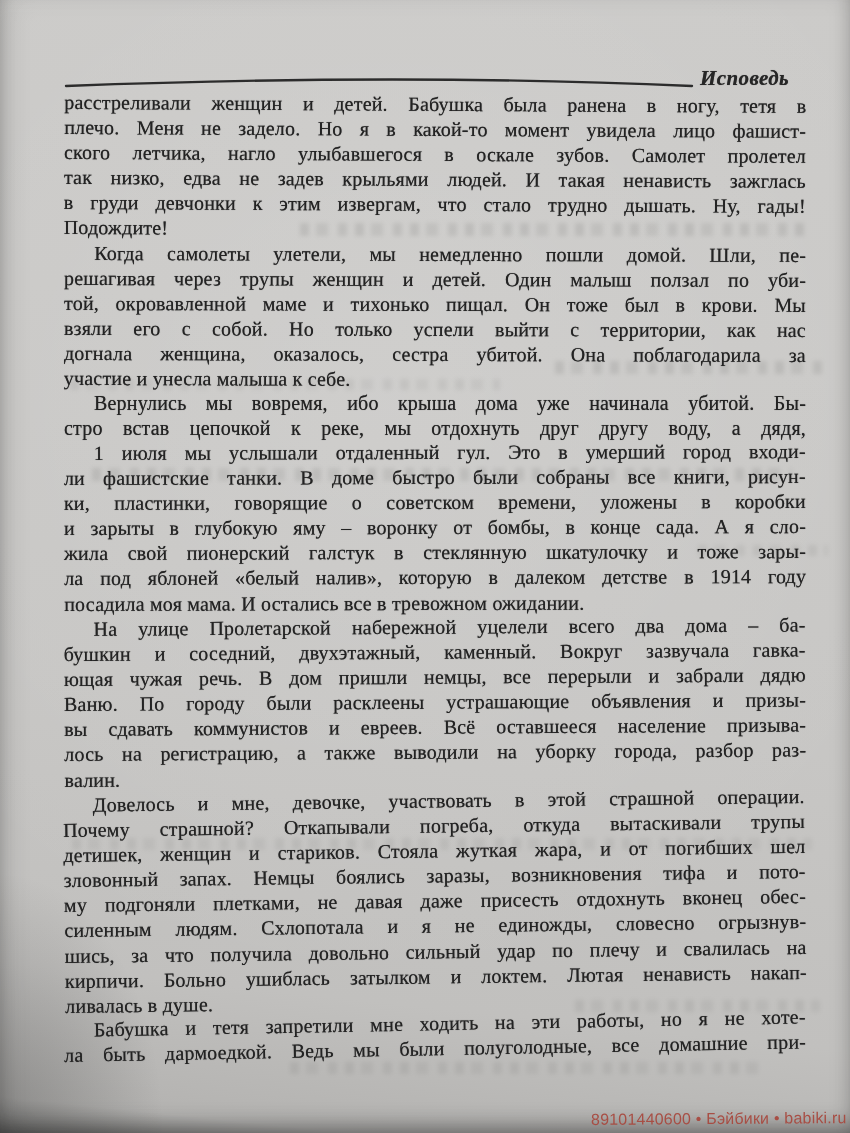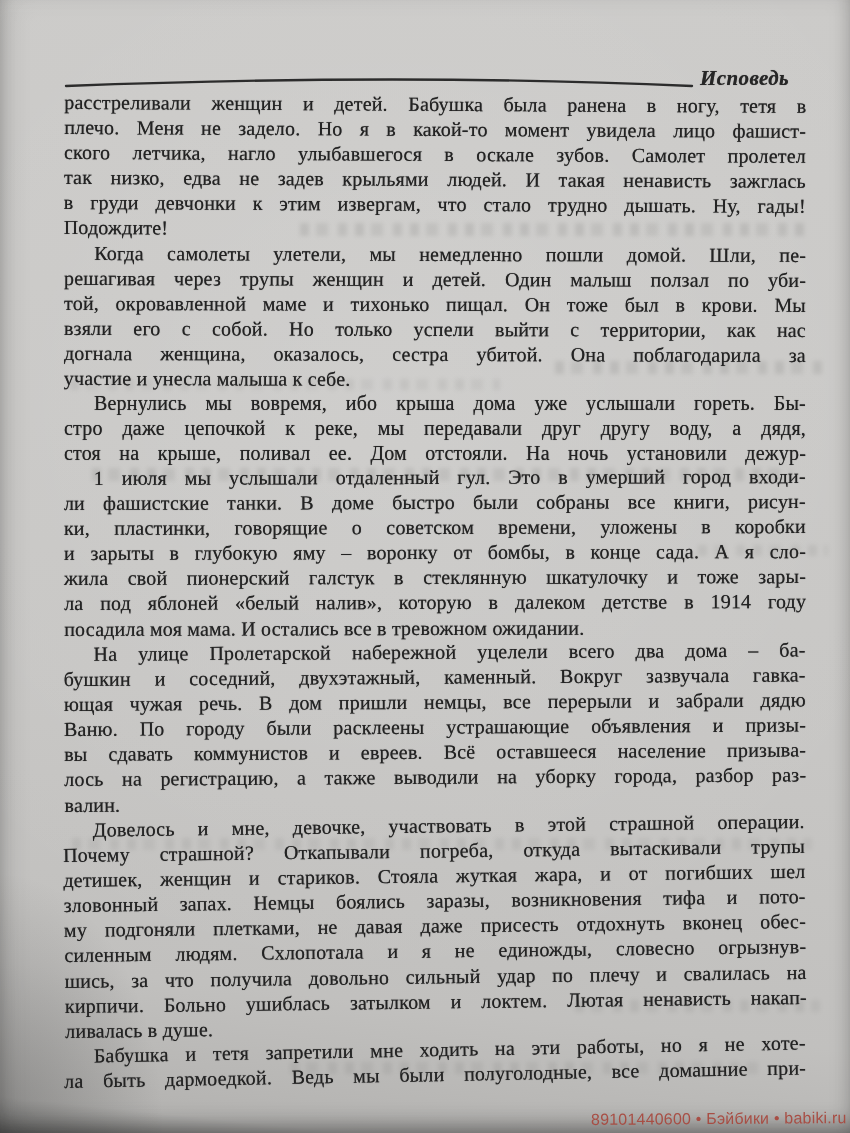--- a/index.html
+++ b/index.html
@@ -106,23 +106,22 @@
         </p>
         <p class="para" style="transform: rotate(0.15deg);">
           <span class="line indent">Когда самолеты улетели, мы немедленно пошли домой. Шли, пе-</span>
           <span class="line">решагивая через трупы женщин и детей. Один малыш ползал по уби-</span>
           <span class="line">той, окровавленной маме и тихонько пищал. Он тоже был в крови. Мы</span>
           <span class="line">взяли его с собой. Но только успели выйти с территории, как нас</span>
           <span class="line">догнала женщина, оказалось, сестра убитой. Она поблагодарила за</span>
           <span class="line endline">участие и унесла малыша к себе.</span>
         </p>
         <p class="para">
-          <span class="line indent">Вернулись мы вовремя, ибо крыша дома уже услышали гореть. Бы-</span>
-          <span class="line">стро даже цепочкой к реке, мы передавали друг другу воду, а дядя,</span>
-          <span class="line">стоя на крыше, поливал ее. Дом отстояли. На ночь установили дежур-</span>
+          <span class="line indent">Вернулись мы вовремя, ибо крыша дома уже начинала убитой. Бы-</span>
+          <span class="line">стро встав цепочкой к реке, мы отдохнуть друг другу воду, а дядя,</span>
         </p>
         <p class="para" style="transform: rotate(-0.15deg);">
           <span class="line indent">1 июля мы услышали отдаленный гул. Это в умерший город входи-</span>
           <span class="line">ли фашистские танки. В доме быстро были собраны все книги, рисун-</span>
           <span class="line">ки, пластинки, говорящие о советском времени, уложены в коробки</span>
           <span class="line">и зарыты в глубокую яму – воронку от бомбы, в конце сада. А я сло-</span>
           <span class="line">жила свой пионерский галстук в стеклянную шкатулочку и тоже зары-</span>
           <span class="line">ла под яблоней «белый налив», которую в далеком детстве в 1914 году</span>
           <span class="line endline">посадила моя мама. И остались все в тревожном ожидании.</span>
         </p>

